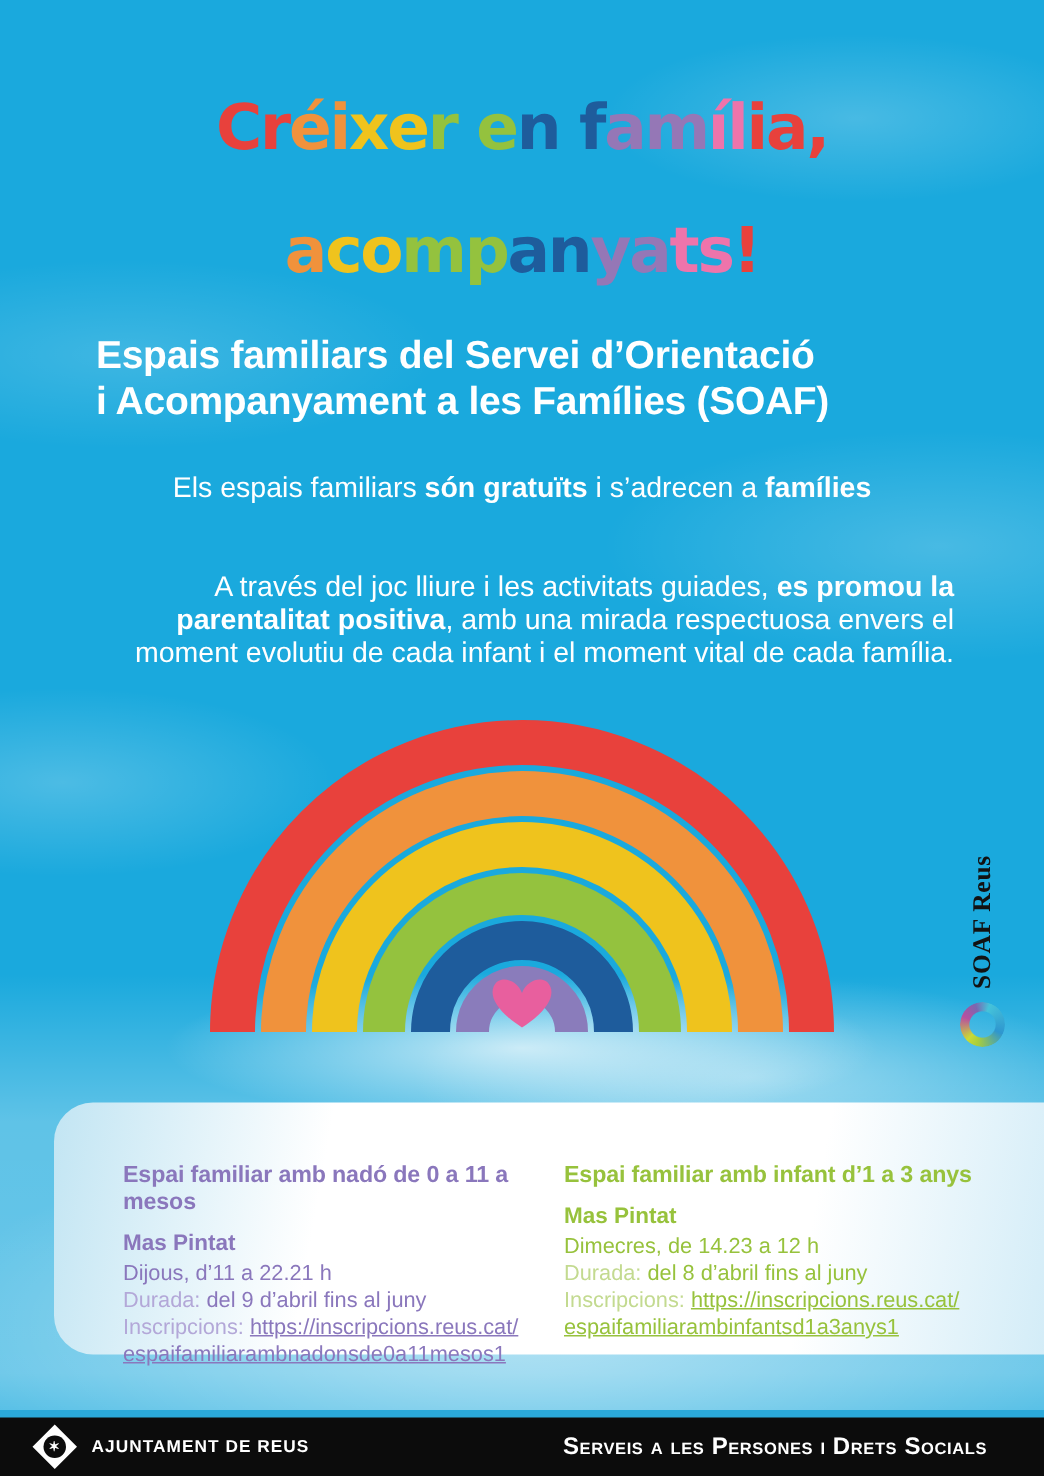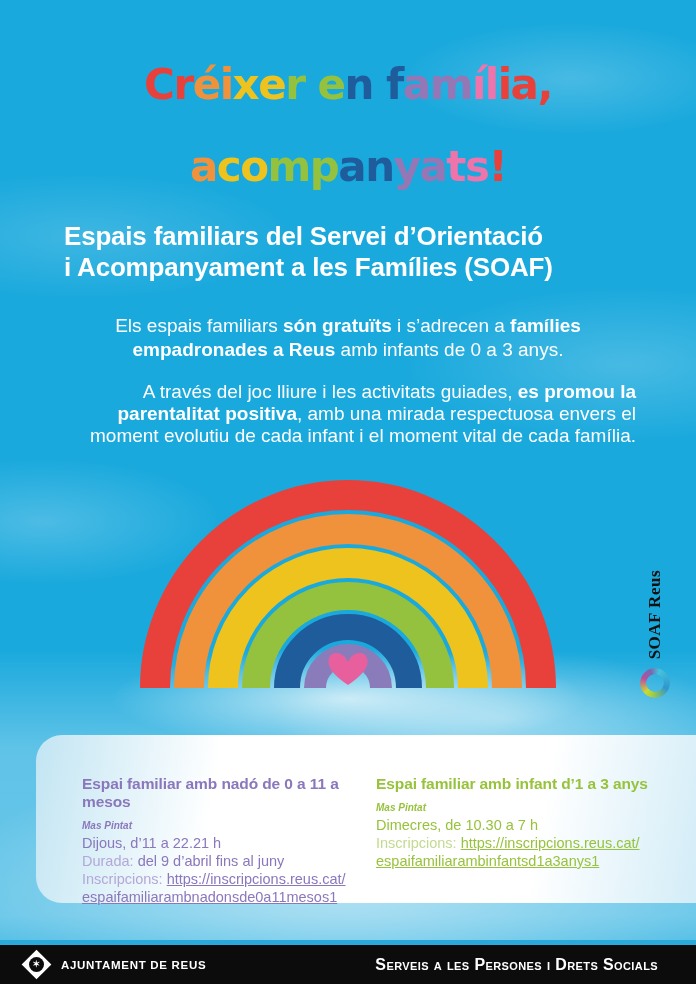--- a/index.html
+++ b/index.html
@@ -51,21 +51,21 @@
     background:conic-gradient(from 20deg,#45c3da,#2e96cf 95deg,#aace3c 175deg,#c9da35 205deg,#b84fa0 272deg,#7a67b0 320deg,#45c3da 360deg);
     -webkit-mask:radial-gradient(circle closest-side,transparent 56%,#000 61%);
     mask:radial-gradient(circle closest-side,transparent 56%,#000 61%);}
   
   .cards{position:absolute;left:36px;top:735px;width:692px;height:168px;
     border-radius:26px;box-sizing:border-box;
     background:linear-gradient(100deg,#c2e5f3 0%,#ffffff 26%,#ffffff 72%,#cbe9f6 100%);
     display:flex;padding:40px 0 0 46px;}
   .event{width:294px;}
   .event h3{margin:0 0 9px 0;font-size:15.5px;font-weight:700;letter-spacing:-0.1px;}
-  .venue{font-size:10px;font-weight:700;font-style:italic;margin-bottom:3px;}
+  .venue{font-size:15px;font-weight:700;margin-bottom:3px;}
   .line{font-size:14.5px;line-height:18px;}
   .url{text-decoration:underline;color:inherit;cursor:pointer;}
   
   .footer{position:absolute;left:0;right:0;bottom:0;height:44px;
     background:#0c0c0c;border-top:5px solid #2ba9da;
     display:flex;align-items:center;justify-content:space-between;
     box-sizing:border-box;padding:0 38px 0 26px;}
   .f-left{display:flex;align-items:center;gap:14px;color:#fff;
     font-size:11.5px;font-weight:700;letter-spacing:.7px;}
   .diamond{width:21px;height:21px;background:#fff;transform:rotate(45deg);
@@ -86,21 +86,20 @@
     <div class="title-line"><span style="color: rgb(240, 146, 60);">a</span><span style="color: rgb(239, 195, 29);">c</span><span style="color: rgb(239, 195, 29);">o</span><span style="color: rgb(148, 194, 62);">m</span><span style="color: rgb(148, 194, 62);">p</span><span style="color: rgb(30, 92, 156);">a</span><span style="color: rgb(30, 92, 156);">n</span><span style="color: rgb(149, 119, 182);">y</span><span style="color: rgb(149, 119, 182);">a</span><span style="color: rgb(238, 116, 171);">t</span><span style="color: rgb(238, 116, 171);">s</span><span style="color: rgb(232, 65, 60);">!</span></div>
   </header>
 
   <div class="subtitle">
     <div>Espais familiars del Servei d’Orientació</div>
     <div>i Acompanyament a les Famílies (SOAF)</div>
   </div>
 
   <div class="intro">
     <div class="rich-line"><span>Els espais familiars </span><b>són gratuïts</b><span> i s’adrecen a </span><b>famílies</b></div>
-    <div class="rich-line"><b>empadronades a Reus</b><span> amb infants de 0 a 3 anys.</span></div>
   </div>
 
   <div class="description">
     <div class="rich-line"><span>A través del joc lliure i les activitats guiades, </span><b>es promou la</b></div>
     <div class="rich-line"><b>parentalitat positiva</b><span>, amb una mirada respectuosa envers el</span></div>
     <div class="rich-line"><span>moment evolutiu de cada infant i el moment vital de cada família.</span></div>
   </div>
 
   <svg class="rainbow" viewBox="0 0 420 210" preserveAspectRatio="xMidYMax meet">
     <path d="M17 210 A193 193 0 0 1 403 210" fill="none" stroke-width="30" stroke="#e8413c"></path>
@@ -132,21 +131,25 @@
         <a class="url">https://inscripcions.reus.cat/</a>
       </div>
       <div class="line">
         <a class="url">espaifamiliarambnadonsde0a11mesos1</a>
       </div>
     </div>
 
     <div class="event" style="color: rgb(151, 194, 60);">
       <h3>Espai familiar amb infant d’1 a 3 anys</h3>
       <div class="venue">Mas Pintat</div>
-      <div class="line">Dimecres, de 10.30 a 7 h</div>
+      <div class="line">Dimecres, de 14.23 a 12 h</div>
+      <div class="line">
+        <span style="color: rgb(195, 218, 144);">Durada:</span>
+        <span>del 8 d’abril fins al juny</span>
+      </div>
       <div class="line">
         <span style="color: rgb(195, 218, 144);">Inscripcions:</span>
         <a class="url">https://inscripcions.reus.cat/</a>
       </div>
       <div class="line">
         <a class="url">espaifamiliarambinfantsd1a3anys1</a>
       </div>
     </div>
 
   </section>

